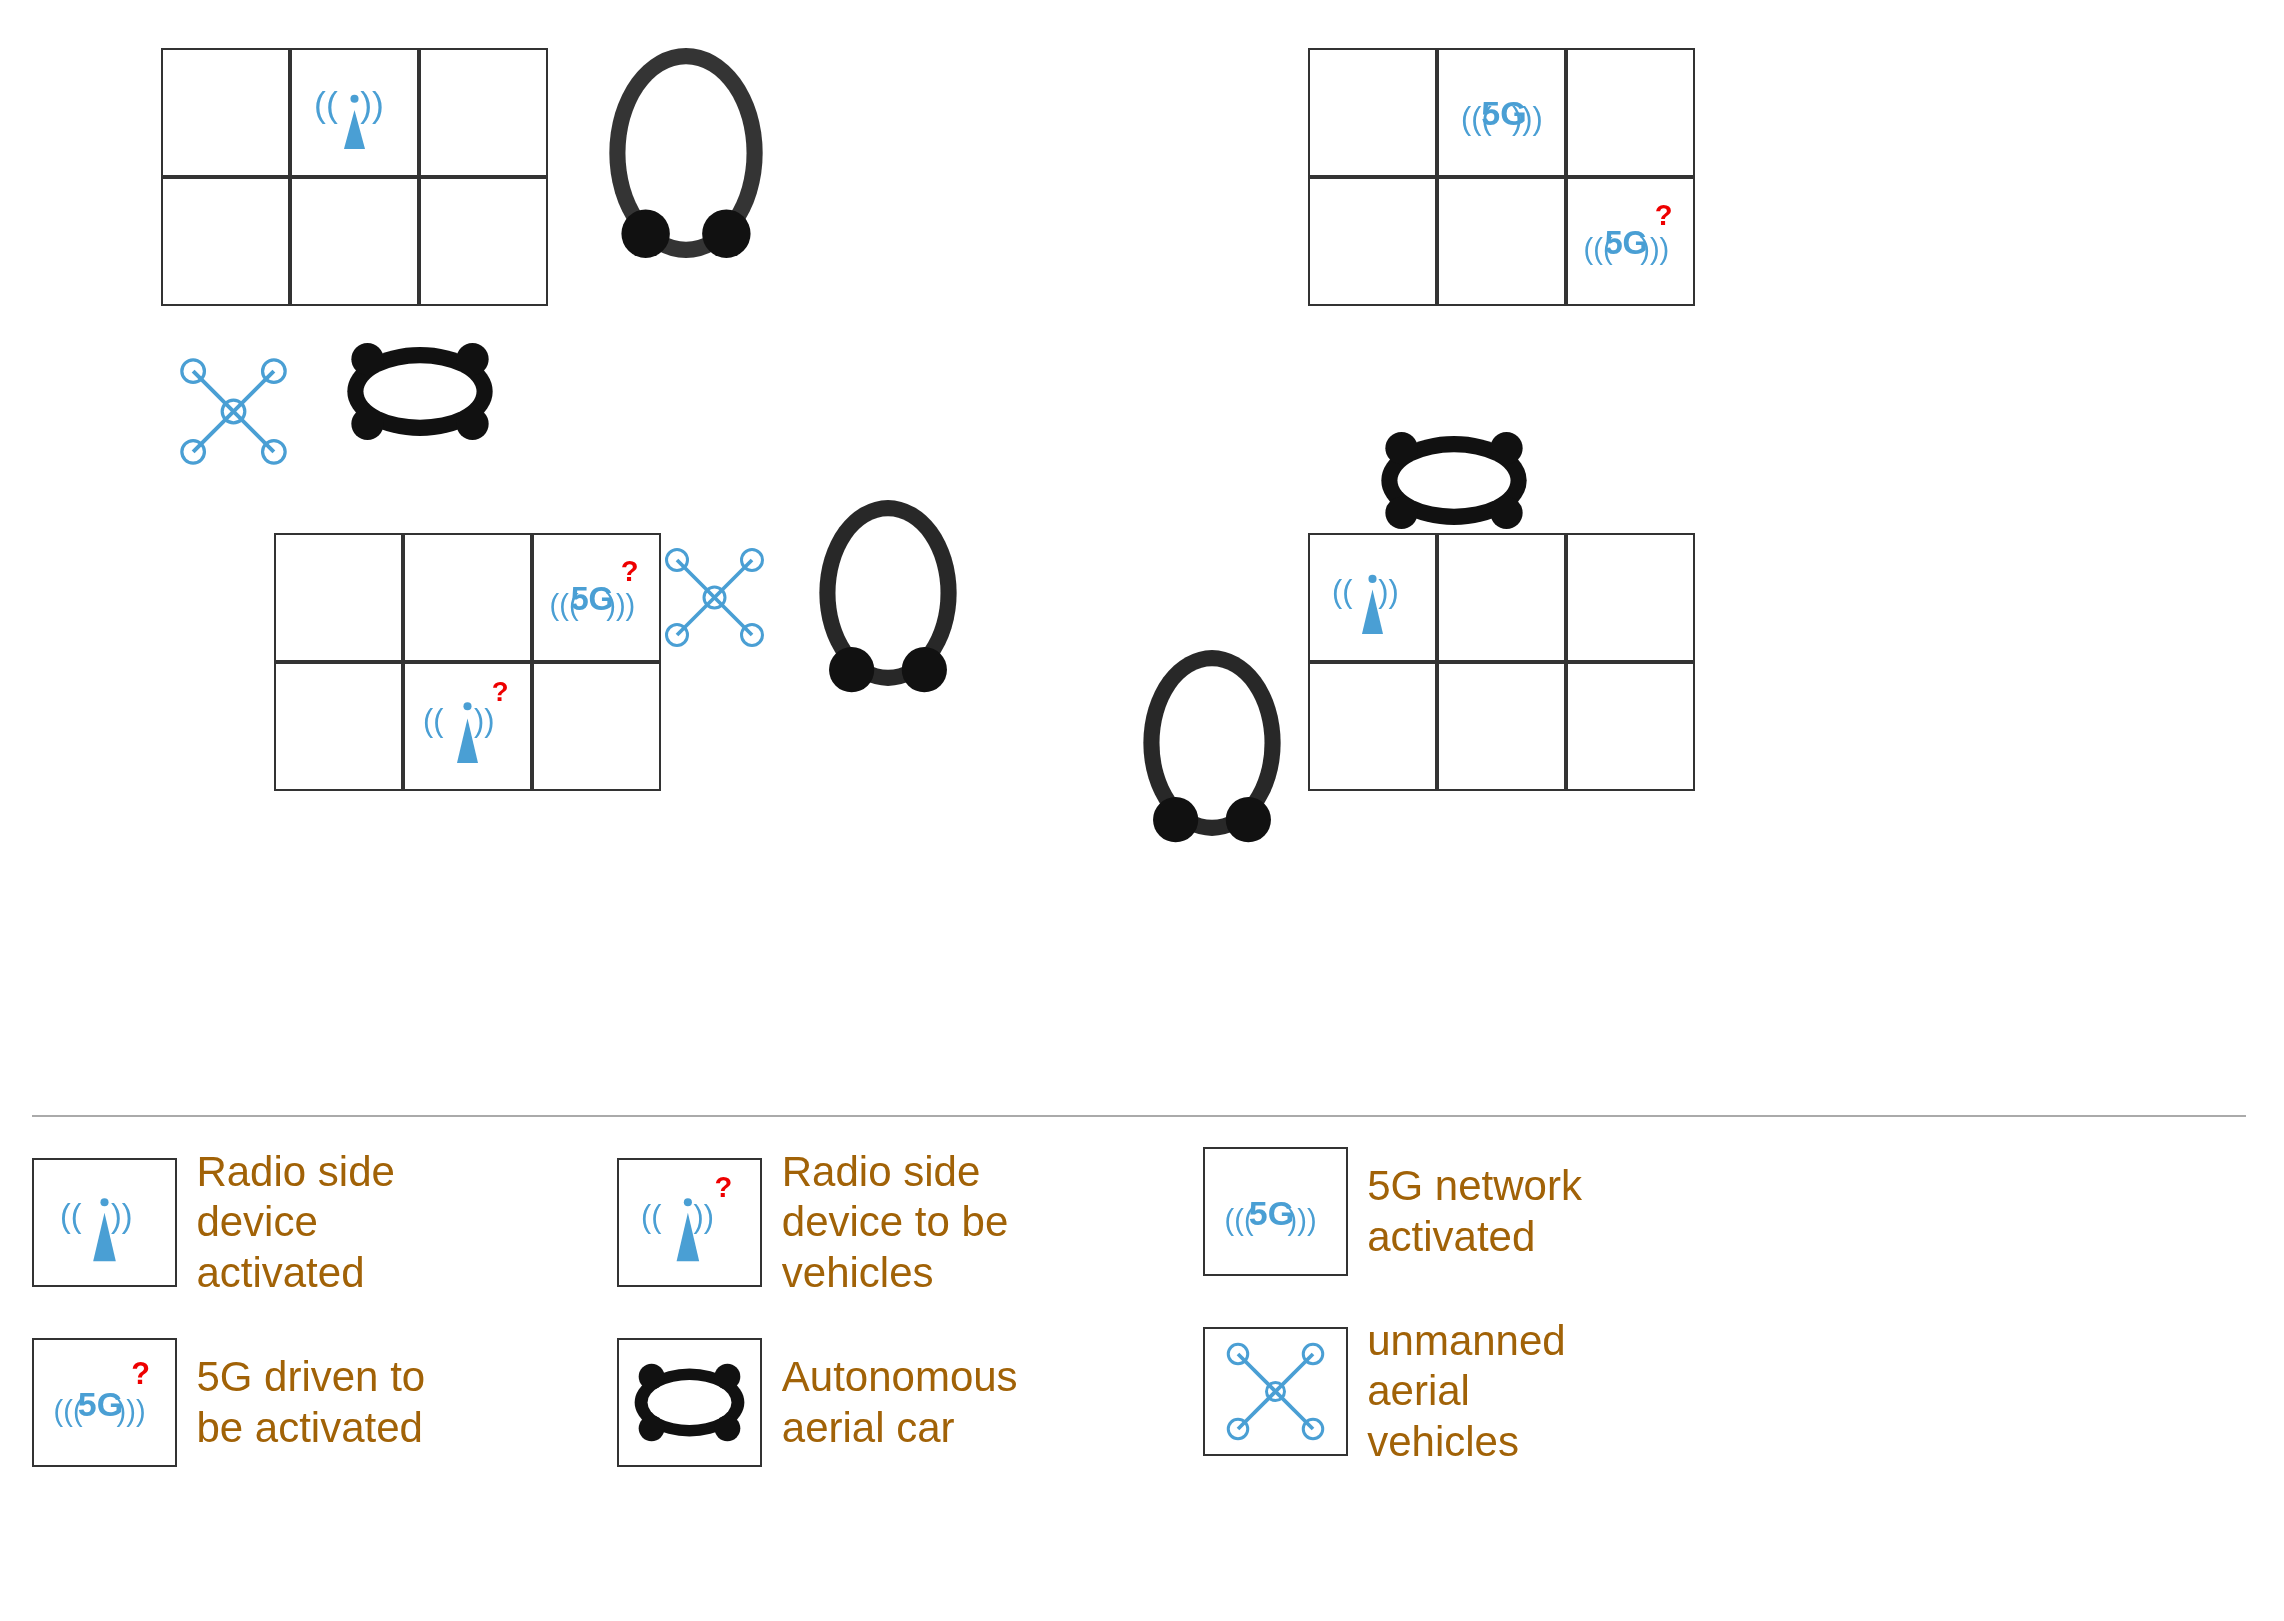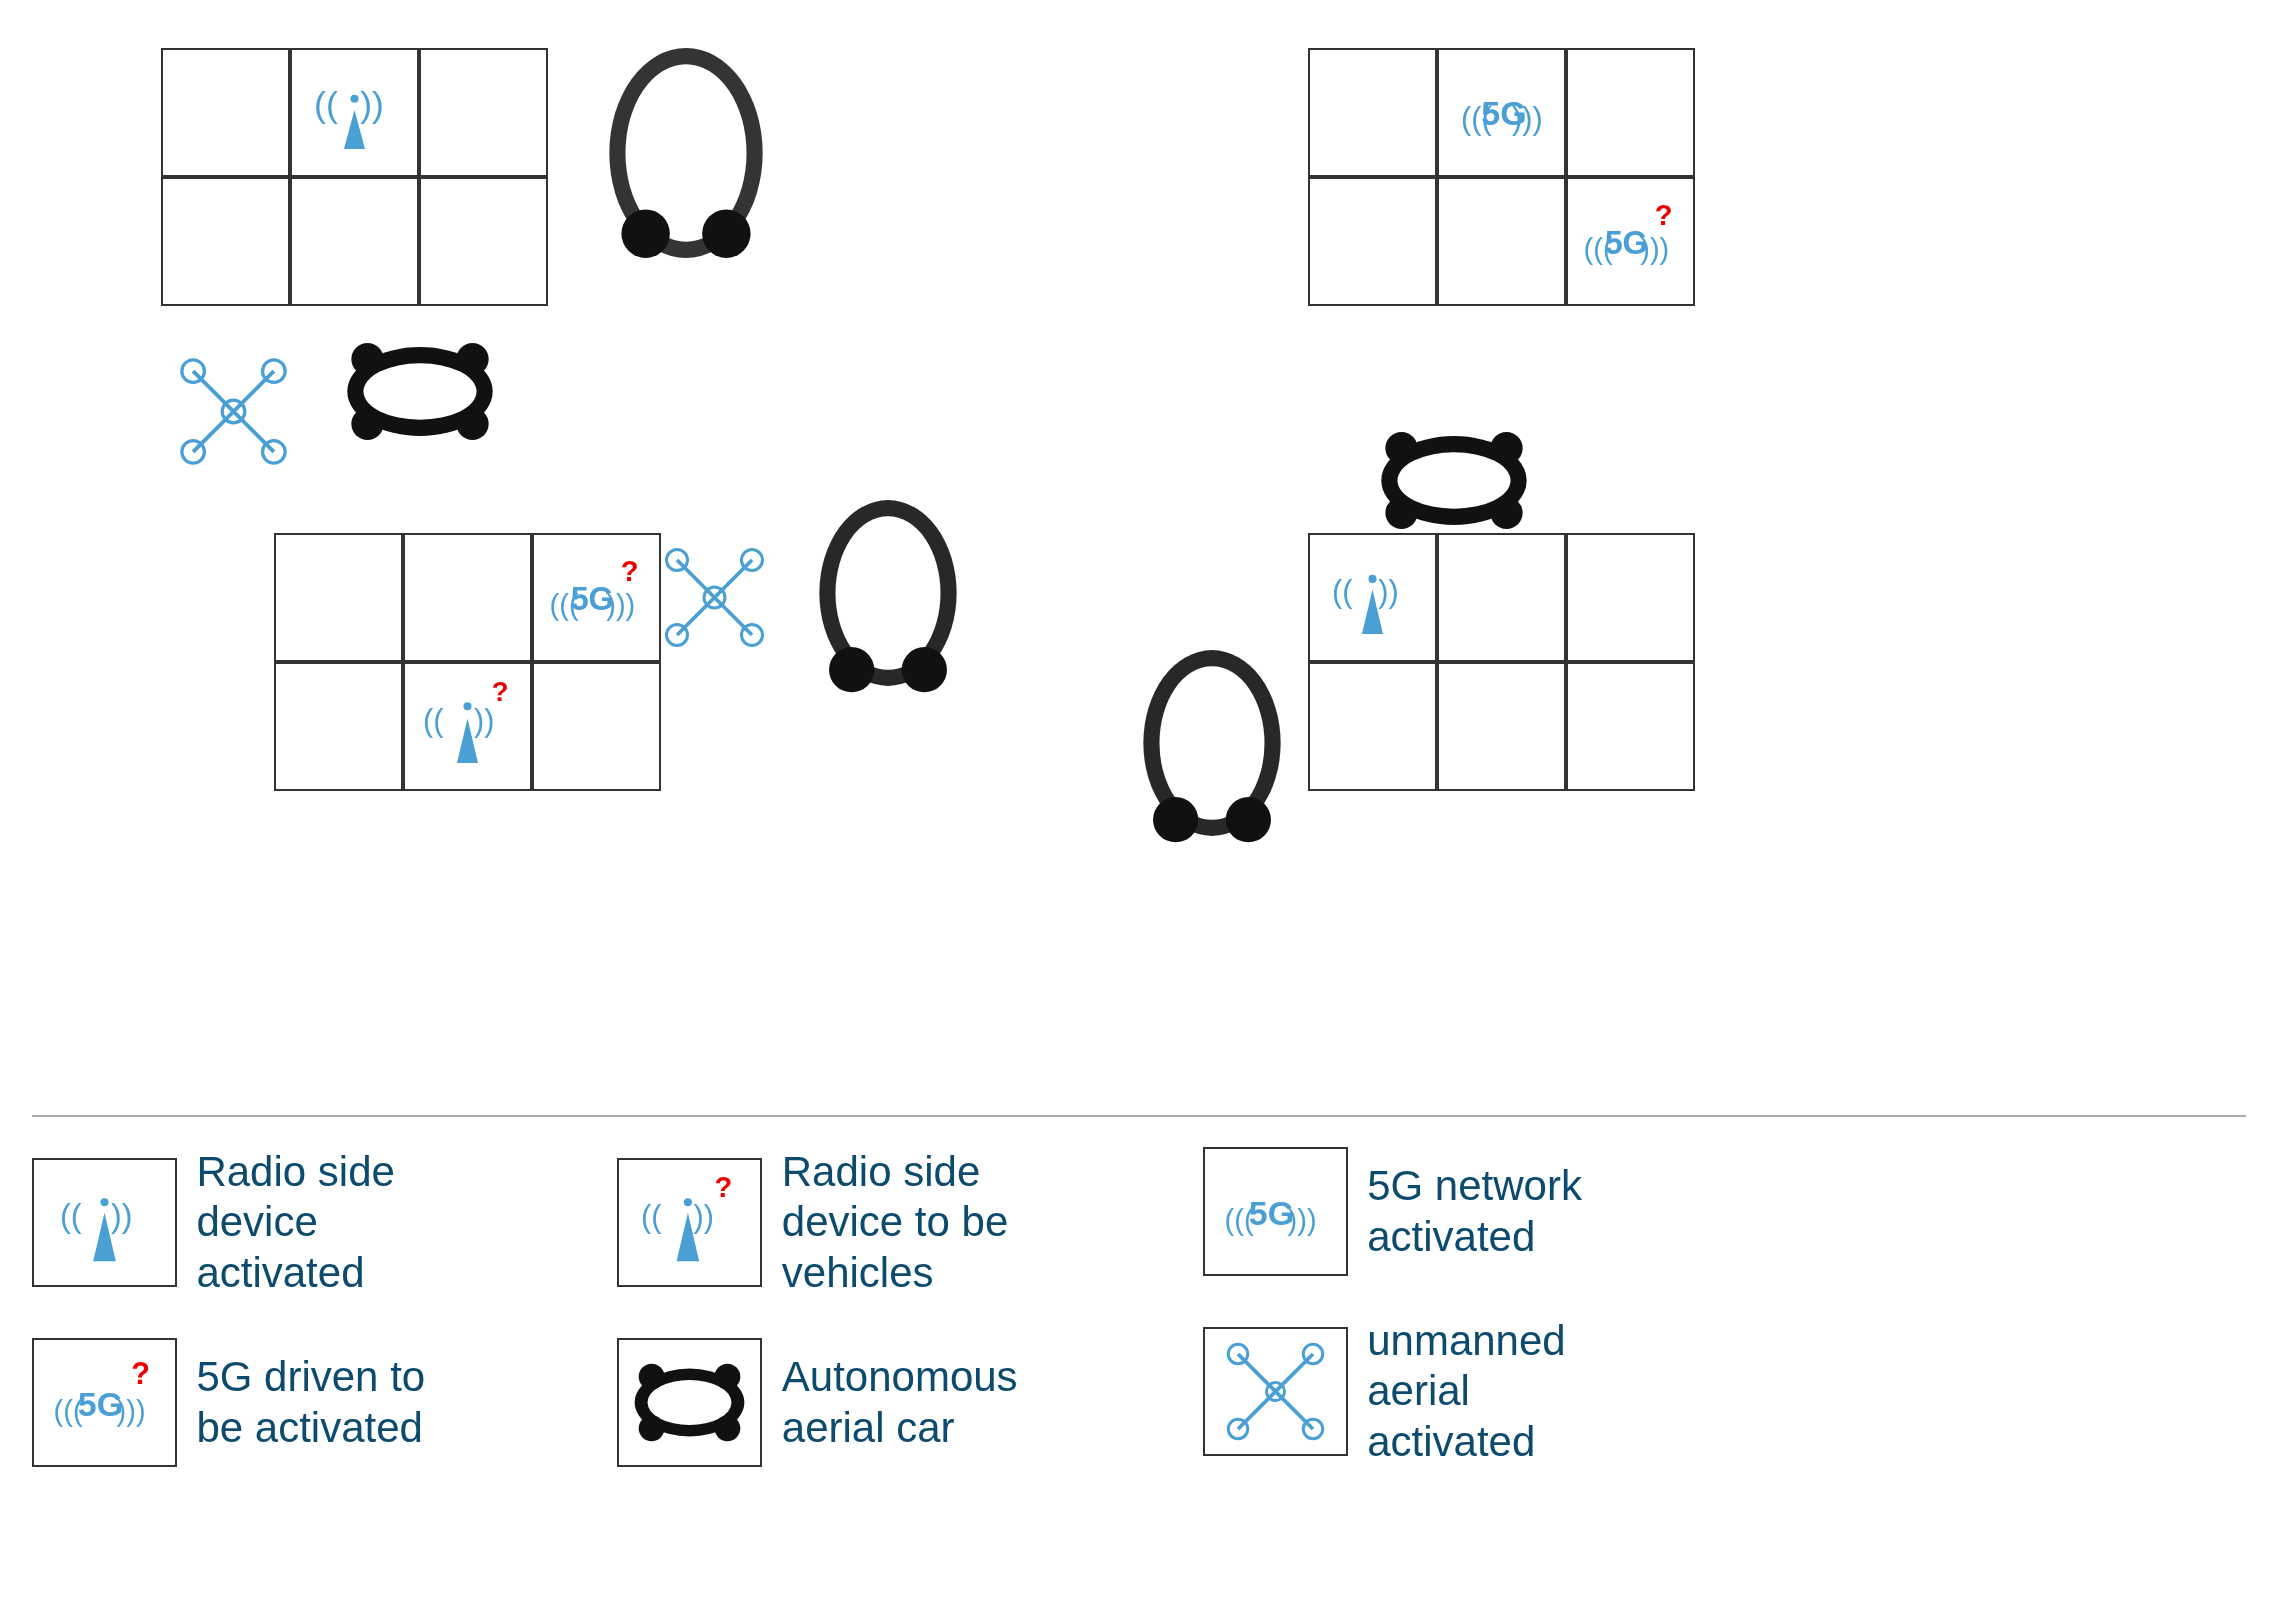--- a/index.html
+++ b/index.html
@@ -61,21 +61,21 @@
       height: 129px;
       border: 2.4px solid #333;
       display: flex;
       align-items: center;
       justify-content: center;
       flex-shrink: 0;
     }
 
     .legend-text {
       font-size: 42px;
-      color: #0c4a6e;
+      color: #a16207;
       max-width: 259px;
       line-height: 1.2;
     }
 
     
     .abs {
       position: absolute;
     }
   </style>
 </head>
@@ -344,21 +344,21 @@
             <svg width="105" height="105" viewBox="0 0 140 140">
               <line x1="20" y1="20" x2="120" y2="120" stroke="#4a9fd4" stroke-width="5"></line>
               <line x1="120" y1="20" x2="20" y2="120" stroke="#4a9fd4" stroke-width="5"></line>
               <circle cx="70" cy="70" r="12" fill="none" stroke="#4a9fd4" stroke-width="4"></circle>
               <circle cx="20" cy="20" r="13" fill="none" stroke="#4a9fd4" stroke-width="4"></circle>
               <circle cx="120" cy="20" r="13" fill="none" stroke="#4a9fd4" stroke-width="4"></circle>
               <circle cx="20" cy="120" r="13" fill="none" stroke="#4a9fd4" stroke-width="4"></circle>
               <circle cx="120" cy="120" r="13" fill="none" stroke="#4a9fd4" stroke-width="4"></circle>
             </svg>
           </div>
-          <span class="legend-text">unmanned aerial activated</span>
+          <span class="legend-text">unmanned aerial vehicles</span>
         </div>
       </div>
 
     </div>
   </div>
 
 </div>
 
 
 </body></html>

